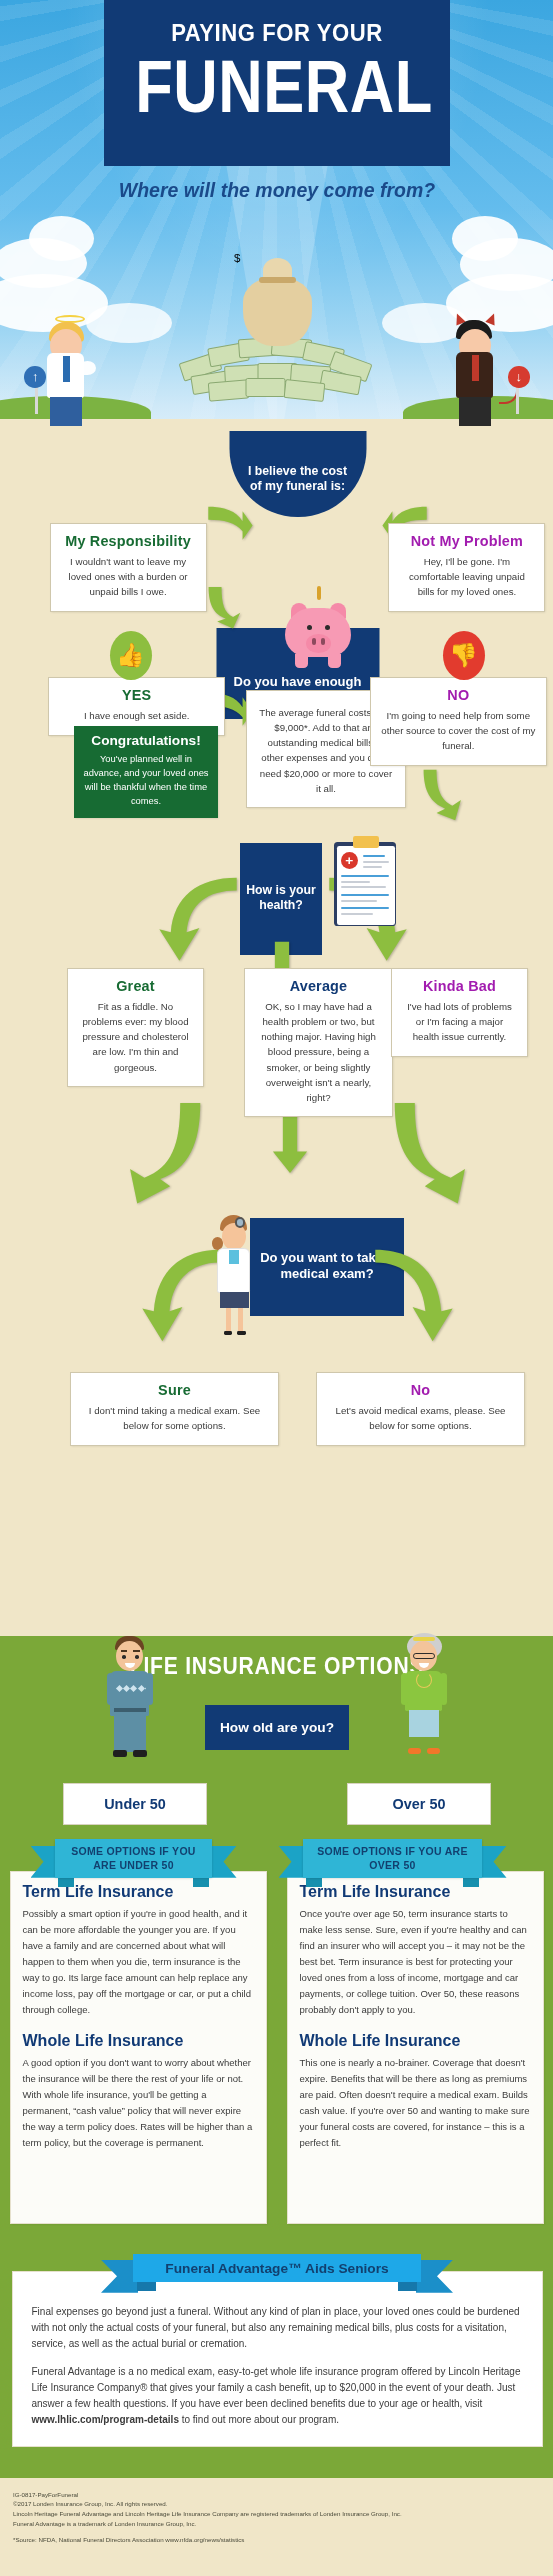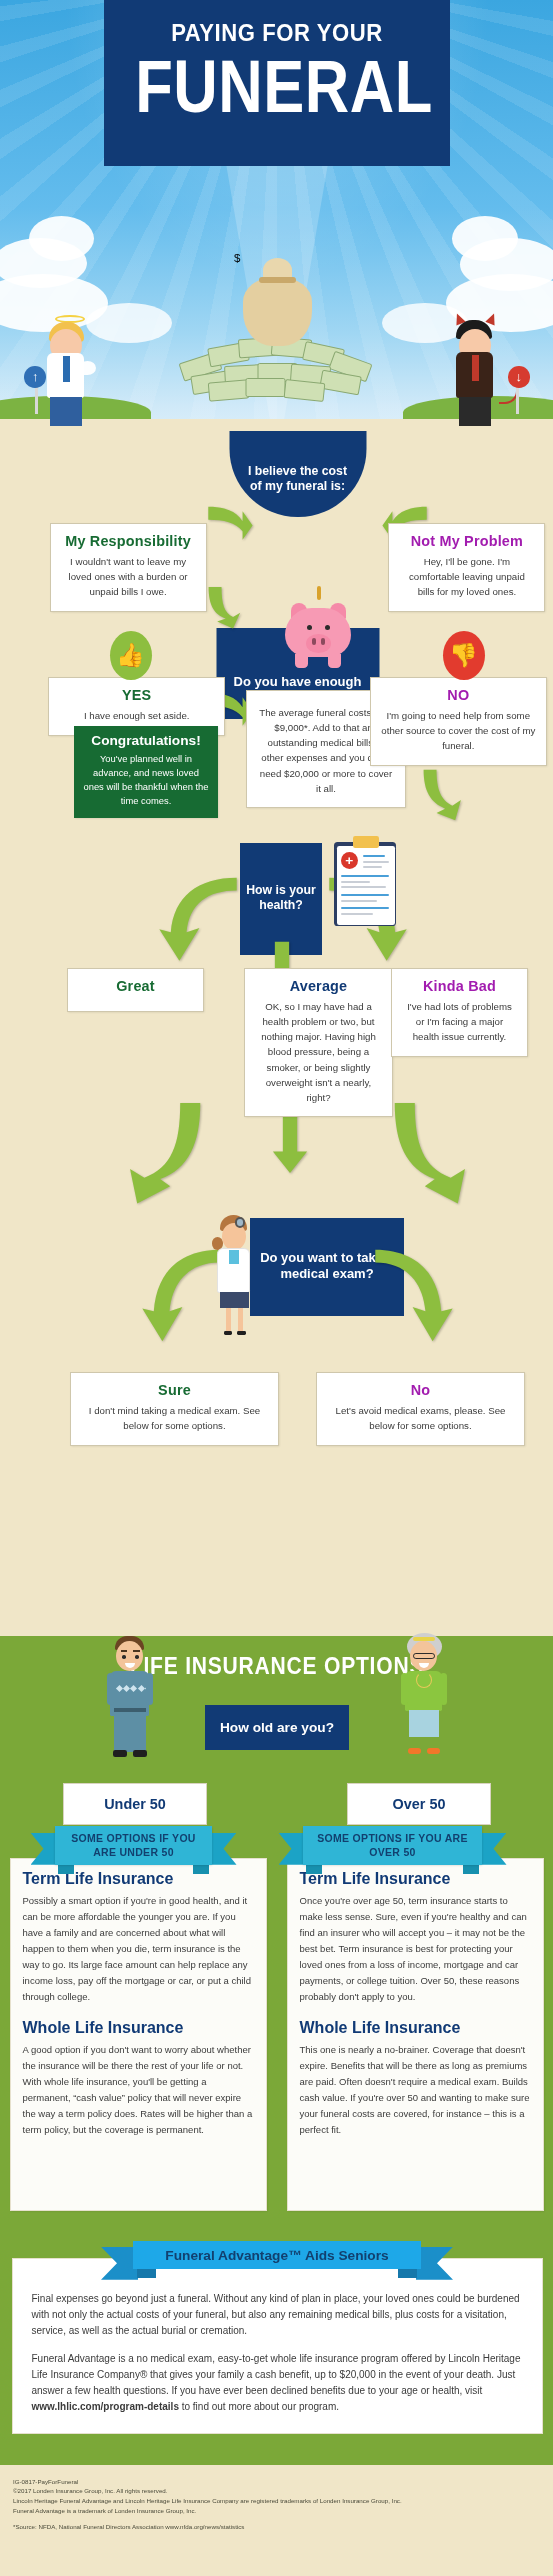--- a/index.html
+++ b/index.html
@@ -339,20 +339,21 @@
     <div class="cloud" style="right:86px;top:303px;width:86px;height:40px;opacity:.8;"></div>
 
     <div class="hillL"></div>
     <div class="hillR"></div>
     <div class="ground"></div>
 
     <div class="title-box">
       <div class="title-small">PAYING FOR YOUR</div>
       <div class="title-big">FUNERAL</div>
     </div>
+    <div class="subtitle">Where will the money come from?</div>
 
     <div class="cash-pile">
       <div class="bill" style="left:1.4px;top:29px;transform:rotate(-18deg);"></div>
       <div class="bill" style="left:29px;top:17.3px;transform:rotate(-10deg);"></div>
       <div class="bill" style="left:59px;top:10px;transform:rotate(-4deg);"></div>
       <div class="bill" style="left:92px;top:10px;transform:rotate(5deg);"></div>
       <div class="bill" style="left:124px;top:17.3px;transform:rotate(12deg);"></div>
       <div class="bill" style="left:151px;top:29px;transform:rotate(20deg);"></div>
       <div class="bill" style="left:11.5px;top:45px;transform:rotate(-9deg);"></div>
       <div class="bill" style="left:45px;top:37px;transform:rotate(-3deg);"></div>
@@ -449,21 +450,21 @@
 
     <div class="thumb thumb-up" style="left:69px;top:170px;">👍</div>
     <div class="thumb thumb-down" style="right:69px;top:170px;">👎</div>
 
     <div class="card" style="left:7.2px;top:216px;width:177px;">
       <h3 class="h-green">YES</h3>
       <p>I have enough set aside.</p>
     </div>
     <div class="congrats" style="left:33px;top:265px;width:144px;">
       <h4>Congratulations!</h4>
-      <p>You've planned well in advance, and news loved ones will be thankful when the time comes.</p>
+      <p>You've planned well in advance, and your loved ones will be thankful when the time comes.</p>
     </div>
 
     <div class="card" style="left:205px;top:229px;width:160px;padding-top:14.4px;">
       <p>The average funeral costs over $9,000*. Add to that any outstanding medical bills or other expenses and you could need $20,000 or more to cover it all.</p>
     </div>
 
     <div class="card" style="right:7.2px;top:216px;width:177px;">
       <h3 class="h-red">NO</h3>
       <p>I'm going to need help from some other source to cover the cost of my funeral.</p>
     </div>
@@ -498,20 +499,21 @@
     </svg>
     <svg class="arrow" style="left:221px;top:479px;" width="40" height="52" viewBox="0 0 56 72">
       <path d="M18 2 L38 2 L38 40 L52 40 L28 68 L4 40 L18 40 Z" fill="#8dbe3f"></path>
     </svg>
     <svg class="arrow" style="left:284px;top:412px;" width="86" height="94" viewBox="0 0 120 130">
       <path d="M114 6 C60 6 26 32 22 82 L6 78 L34 122 L62 76 L44 82 C48 42 74 24 114 24 Z" fill="#8dbe3f" transform="scale(-1,1) translate(-120,0)"></path>
     </svg>
 
     <div class="card" style="left:26px;top:507px;width:137px;">
       <h3 class="h-green">Great</h3>
+      <p>Fit as a fiddle. No problems ever: my blood pressure and cholesterol are low. I'm thin and gorgeous.</p>
     </div>
     <div class="card" style="left:102px;top:507px;left:203px;width:149px;">
       <h3 class="h-navy">Average</h3>
       <p>OK, so I may have had a health problem or two, but nothing major. Having high blood pressure, being a smoker, or being slightly overweight isn't a nearly, right?</p>
     </div>
     <div class="card" style="right:26px;top:507px;width:137px;">
       <h3 class="h-red">Kinda Bad</h3>
       <p>I've had lots of problems or I'm facing a major health issue currently.</p>
     </div>
 
@@ -610,21 +612,21 @@
 
     <div style="position:relative;height:43px;margin-top:33px;">
       <div class="agelabel" style="left:63px;top:0;">
         <span>Under 50</span>
       </div>
       <div class="agelabel" style="right:63px;top:0;">
         <span>Over 50</span>
       </div>
     </div>
 
-    <div style="position:relative;height:404px;">
+    <div style="position:relative;height:404px;margin-top:13px;">
 
       <div class="ribbon" style="left:55px;top:0;width:157px;">
         <div class="ribbon-tail l"></div>
         <div class="ribbon-tail r"></div>
         <div class="ribbon-fold" style="left:2.9px;"></div>
         <div class="ribbon-fold" style="right:2.9px;"></div>
         <div class="ribbon-mid">SOME OPTIONS IF YOU ARE UNDER 50</div>
       </div>
       <div class="infocol" style="left:10px;top:32px;width:257px;min-height:353px;">
         <h3>Term Life Insurance</h3>

